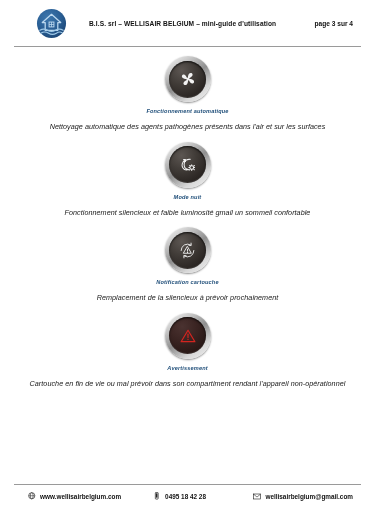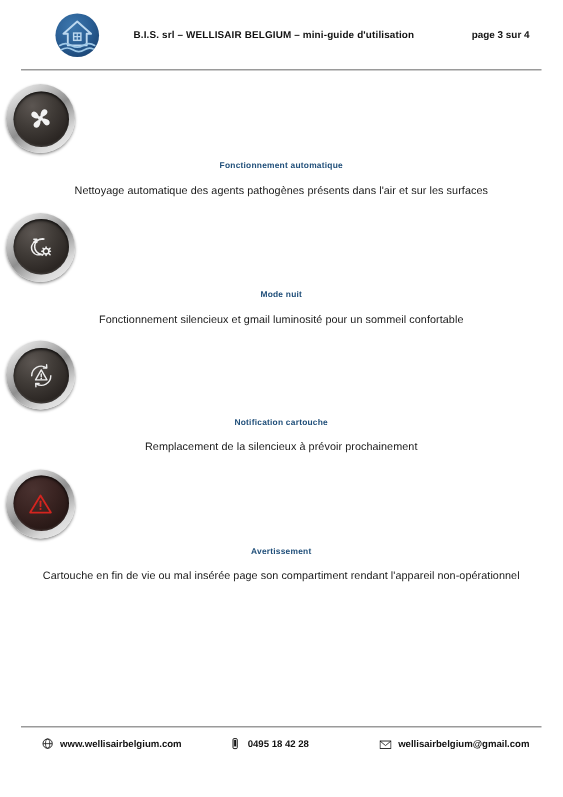--- a/index.html
+++ b/index.html
@@ -63,21 +63,23 @@
   }
 
   
   .content {
     flex: 1 1 auto;
     padding-top: 8px;
   }
   .section {
     display: flex;
     flex-direction: column;
+    align-items: center;
     margin-bottom: 9px;
+    font-style: italic;
   }
   .btn-wrap {
     width: 54px;
     height: 48px;
     display: flex;
     align-items: center;
     justify-content: center;
   }
   .knob {
     width: 46px;
@@ -226,21 +228,21 @@
                   <path d="M12.6 10.8h3.2l-3.2 3.3h3.3"></path>
                   <circle cx="26.2" cy="24.2" r="3.1"></circle>
                   <path d="M26.2 19.4v1.4M26.2 27.6v1.4M21.4 24.2h1.4M29.6 24.2h1.4M22.8 20.8l1 1M29.6 27l1 1M30.6 20.8l-1 1M22.8 27.6l-1 1"></path>
                 </g>
               </svg>
             </span>
           </div>
         </div>
       </div>
       <div class="sec-title">Mode nuit</div>
-      <div class="sec-desc">Fonctionnement silencieux et gmail luminosité pour un sommeil confortable</div>
+      <div class="sec-desc">Fonctionnement silencieux et faible luminosité gmail un sommeil confortable</div>
     </div>
 
     <div class="section">
       <div class="btn-wrap">
         <div class="knob">
           <div class="knob-inner">
             <span>
               <svg viewBox="0 0 40 40" width="25" height="25">
                 <g fill="none" stroke="#ededed" stroke-width="1.5" stroke-linecap="round" stroke-linejoin="round">
                   <path d="M9.8 20a10.2 10.2 0 0 1 15.5-8.7"></path>
@@ -270,21 +272,21 @@
                   <path d="M20 10.5L31.5 29.5H8.5z"></path>
                   <path d="M20 17v5.6"></path>
                 </g>
                 <circle cx="20" cy="25.6" r="1.2" fill="#d4241f"></circle>
               </svg>
             </span>
           </div>
         </div>
       </div>
       <div class="sec-title">Avertissement</div>
-      <div class="sec-desc">Cartouche en fin de vie ou mal insérée page son compartiment rendant l'appareil non-opérationnel</div>
+      <div class="sec-desc">Cartouche en fin de vie ou mal prévoir dans son compartiment rendant l'appareil non-opérationnel</div>
     </div>
 
   </div>
 
   <div class="footer">
     <div class="footer-rule"></div>
     <div class="footer-row">
 
       <div class="fitem site">
         <span class="fico">

